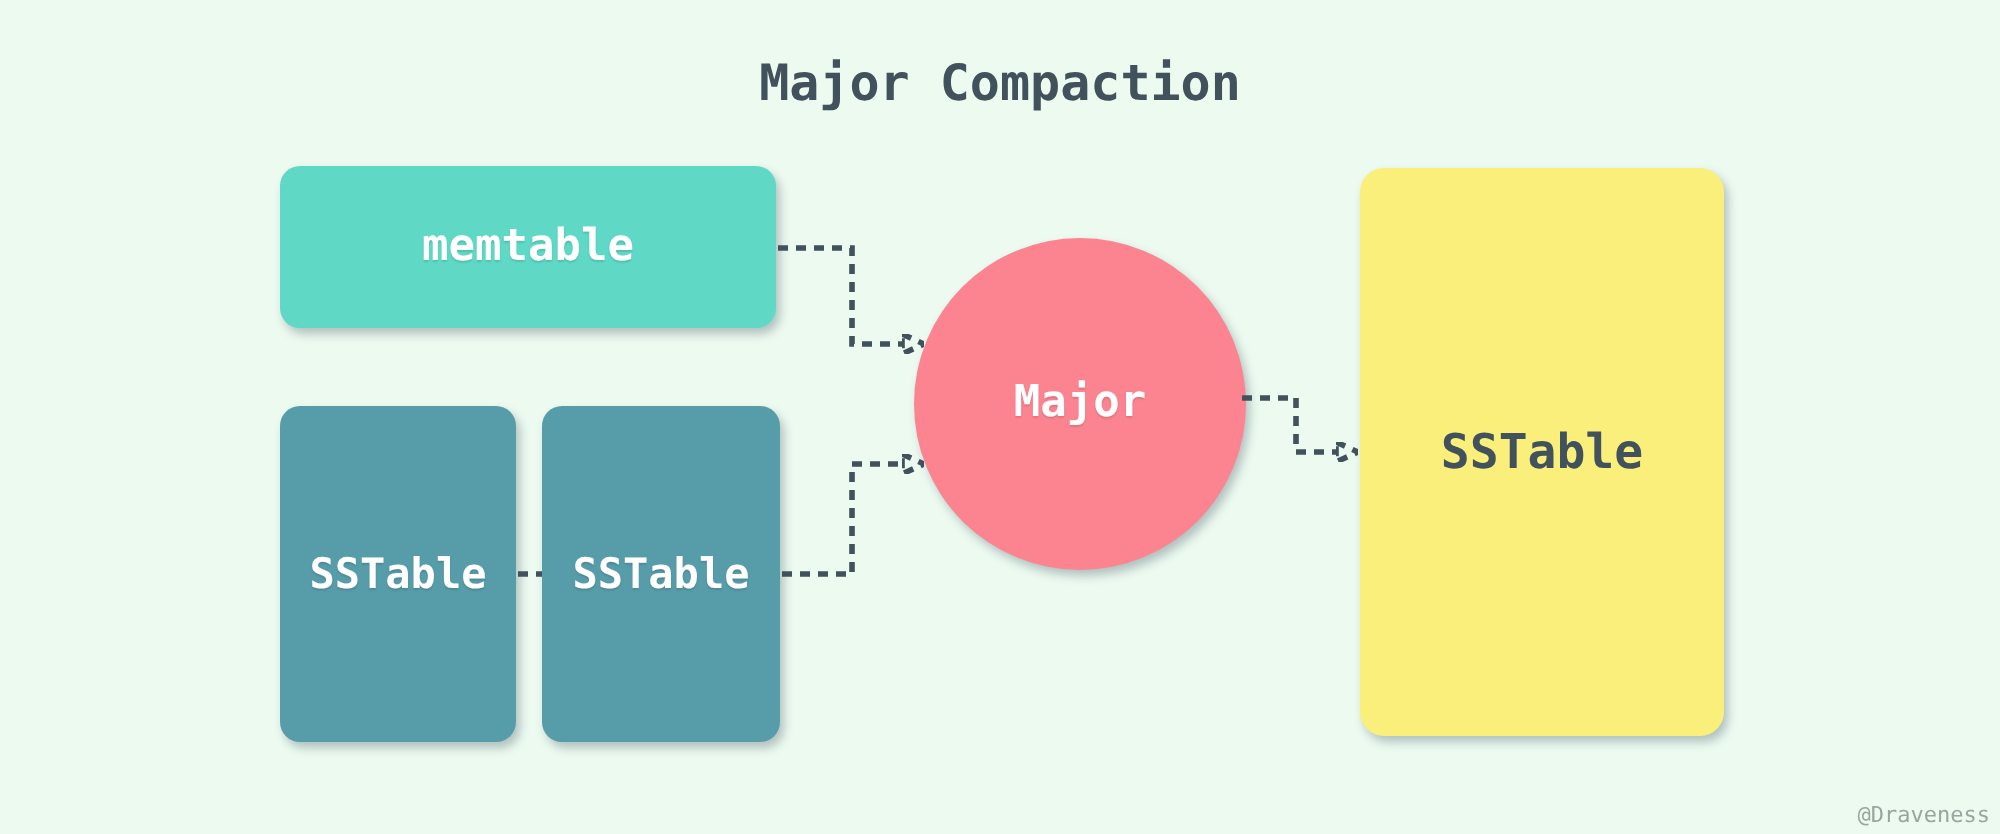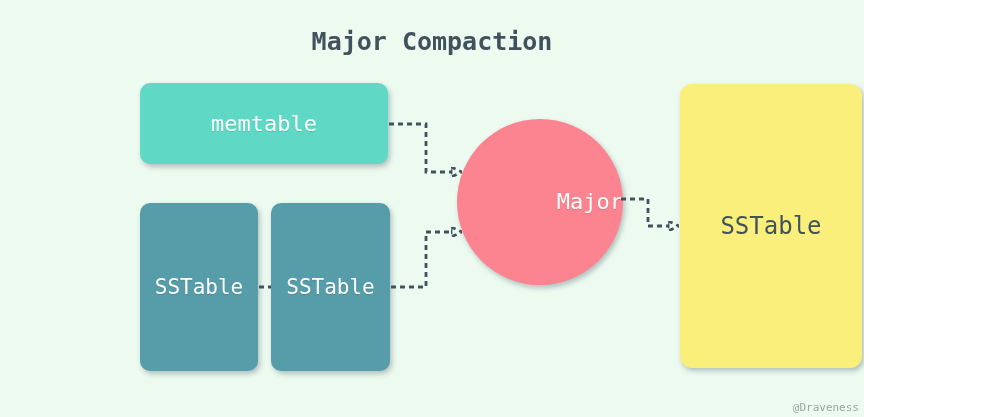--- a/index.html
+++ b/index.html
@@ -1,18 +1,18 @@
 <!DOCTYPE html>
 <html style="--bg: #ECFAF0; --memtable-fill: #5FD9C6; --sstable-fill: #579DA9; --compaction-fill: #FC8490; --output-fill: #FBEF7C; --ink: #42525C; --label-light: #FFFFFF; --watermark-color: #9BA59F;"><head>
 <meta charset="utf-8">
 <style>
   html, body { margin: 0; padding: 0; }
   .canvas {
     position: relative;
-    width: 864px;
+    width: 1000px;
     height: 417px;
     background: var(--bg, #ECFAF0);
     font-family: "DejaVu Sans Mono", "Liberation Mono", monospace;
     overflow: hidden;
   }
   .title {
     position: absolute;
     top: 27px;
     left: 0;
     width: 100%;
@@ -23,21 +23,21 @@
   }
   .node {
     position: absolute;
     display: flex;
     align-items: center;
     justify-content: center;
     box-sizing: border-box;
     box-shadow: 2px 3px 5px rgba(70, 90, 100, 0.35);
   }
   .node .label {
-    font-weight: normal;
+    font-weight: bold;
     text-align: center;
   }
   .light-label { color: var(--label-light, #FFFFFF); text-shadow: 0 1px 1px rgba(0,0,0,0.12); }
   .memtable {
     left: 140px; top: 83px; width: 248px; height: 81px;
     background: var(--memtable-fill, #5FD9C6);
     border-radius: 10px;
   }
   .memtable .label { font-size: 22px; }
   .sst-small {
@@ -46,21 +46,20 @@
     border-radius: 10px;
   }
   .sst1 { left: 140px; }
   .sst2 { left: 271px; width: 119px; }
   .sst-small .label { font-size: 21px; }
   .compaction-circle {
     left: 457px; top: 119px; width: 166px; height: 166px;
     background: var(--compaction-fill, #FC8490);
     border-radius: 50%;
     flex-direction: column;
-    align-items: flex-end;
   }
   .compaction-circle .label { font-size: 22px; line-height: 30px; }
   .sst-output {
     left: 680px; top: 84px; width: 182px; height: 284px;
     background: var(--output-fill, #FBEF7C);
     border-radius: 12px;
   }
   .sst-output .label { font-size: 24px; color: var(--ink, #42525C); }
   .connectors {
     position: absolute;

